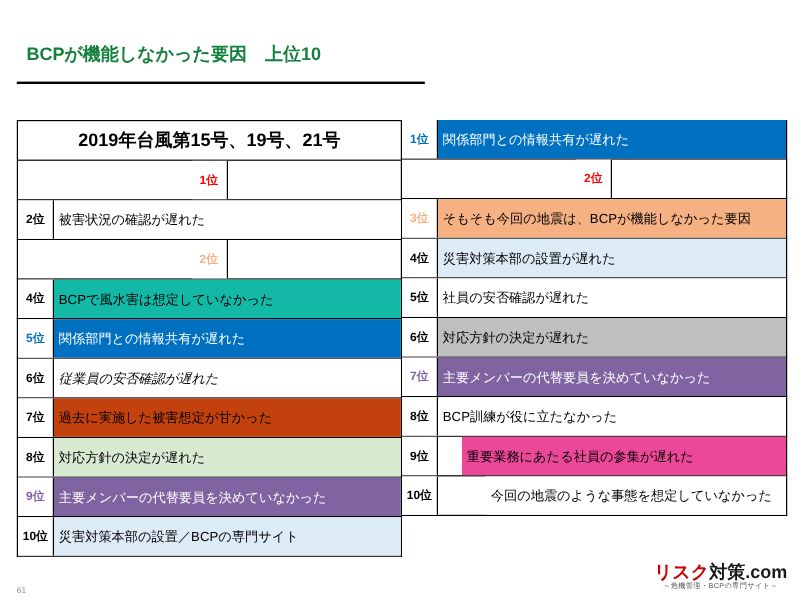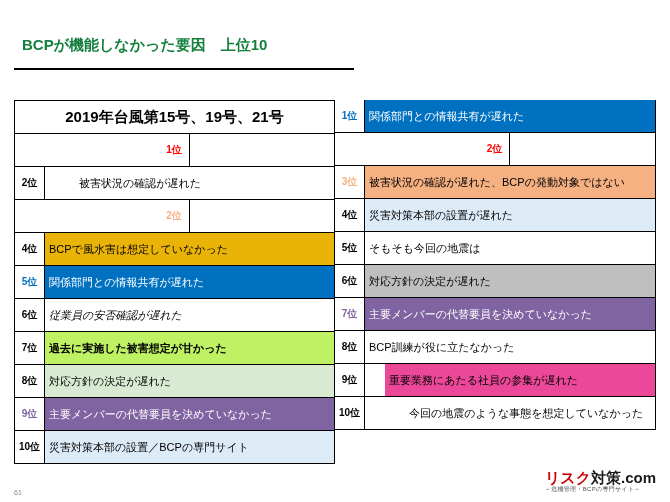--- a/index.html
+++ b/index.html
@@ -108,21 +108,21 @@
     position: absolute;
     left: 14px;
     bottom: 6px;
     font-size: 7px;
     color: #888888;
   }
   .logo {
     position: absolute;
     right: 14px;
     bottom: 10px;
-    text-align: left;
+    text-align: center;
     line-height: 1.05;
   }
   .logo-main {
     font-size: 15px;
     font-weight: bold;
     color: #1a1a1a;
   }
   .logo-main .red { color: #cc0000; }
   .logo-sub {
     font-size: 6px;
@@ -140,40 +140,40 @@
 
   <div class="tables">
     <div class="table-col left">
       <div class="col-header">2019年台風第15号、19号、21号</div>
       <div id="body-0">
           <div class="row">
             <div class="rank" style="color: rgb(255, 0, 0);">1位</div>
           </div>
           <div class="row">
             <div class="rank" style="color: rgb(0, 0, 0);">2位</div>
-            <div class="cell-text" style="background: rgb(255, 255, 255); color: rgb(0, 0, 0); margin-left: 30px;">被害状況の確認が遅れた</div>
+            <div class="cell-text" style="background: rgb(255, 255, 255); color: rgb(0, 0, 0);">被害状況の確認が遅れた</div>
           </div>
           <div class="row">
             <div class="rank" style="color: rgb(246, 177, 131);">2位</div>
           </div>
           <div class="row">
             <div class="rank" style="color: rgb(0, 0, 0);">4位</div>
-            <div class="cell-text" style="background: #eab308; color: rgb(0, 0, 0);">BCPで風水害は想定していなかった</div>
+            <div class="cell-text" style="background: #14b8a6; color: rgb(0, 0, 0);">BCPで風水害は想定していなかった</div>
           </div>
           <div class="row">
             <div class="rank" style="color: rgb(0, 112, 192);">5位</div>
             <div class="cell-text" style="background: rgb(0, 112, 192); color: rgb(255, 255, 255);">関係部門との情報共有が遅れた</div>
           </div>
           <div class="row">
             <div class="rank" style="color: rgb(0, 0, 0);">6位</div>
             <div class="cell-text" style="background: rgb(255, 255, 255); color: rgb(0, 0, 0); font-style: italic;">従業員の安否確認が遅れた</div>
           </div>
           <div class="row">
             <div class="rank" style="color: rgb(0, 0, 0);">7位</div>
-            <div class="cell-text" style="background: #bef264; color: rgb(0, 0, 0); font-weight: bold;">過去に実施した被害想定が甘かった</div>
+            <div class="cell-text" style="background: #c2410c; color: rgb(0, 0, 0);">過去に実施した被害想定が甘かった</div>
           </div>
           <div class="row">
             <div class="rank" style="color: rgb(0, 0, 0);">8位</div>
             <div class="cell-text" style="background: rgb(217, 234, 211); color: rgb(0, 0, 0);">対応方針の決定が遅れた</div>
           </div>
           <div class="row">
             <div class="rank" style="color: rgb(128, 100, 162);">9位</div>
             <div class="cell-text" style="background: rgb(128, 100, 162); color: rgb(255, 255, 255);">主要メンバーの代替要員を決めていなかった</div>
           </div>
           <div class="row">
@@ -186,29 +186,29 @@
       <div id="body-1">
           <div class="row">
             <div class="rank" style="color: rgb(0, 112, 192);">1位</div>
             <div class="cell-text" style="background: rgb(0, 112, 192); color: rgb(255, 255, 255);">関係部門との情報共有が遅れた</div>
           </div>
           <div class="row">
             <div class="rank" style="color: rgb(255, 0, 0);">2位</div>
           </div>
           <div class="row">
             <div class="rank" style="color: rgb(246, 177, 131);">3位</div>
-            <div class="cell-text" style="background: rgb(246, 177, 131); color: rgb(0, 0, 0);">被害状況の確認が遅れた、BCPの発動対象ではない</div>
+            <div class="cell-text" style="background: rgb(246, 177, 131); color: rgb(0, 0, 0);">そもそも今回の地震は、BCPが機能しなかった要因</div>
           </div>
           <div class="row">
             <div class="rank" style="color: rgb(0, 0, 0);">4位</div>
             <div class="cell-text" style="background: rgb(221, 235, 247); color: rgb(0, 0, 0);">災害対策本部の設置が遅れた</div>
           </div>
           <div class="row">
             <div class="rank" style="color: rgb(0, 0, 0);">5位</div>
-            <div class="cell-text" style="background: rgb(255, 255, 255); color: rgb(0, 0, 0);">そもそも今回の地震は</div>
+            <div class="cell-text" style="background: rgb(255, 255, 255); color: rgb(0, 0, 0);">社員の安否確認が遅れた</div>
           </div>
           <div class="row">
             <div class="rank" style="color: rgb(0, 0, 0);">6位</div>
             <div class="cell-text" style="background: rgb(191, 191, 191); color: rgb(0, 0, 0);">対応方針の決定が遅れた</div>
           </div>
           <div class="row">
             <div class="rank" style="color: rgb(128, 100, 162);">7位</div>
             <div class="cell-text" style="background: rgb(128, 100, 162); color: rgb(255, 255, 255);">主要メンバーの代替要員を決めていなかった</div>
           </div>
           <div class="row">

